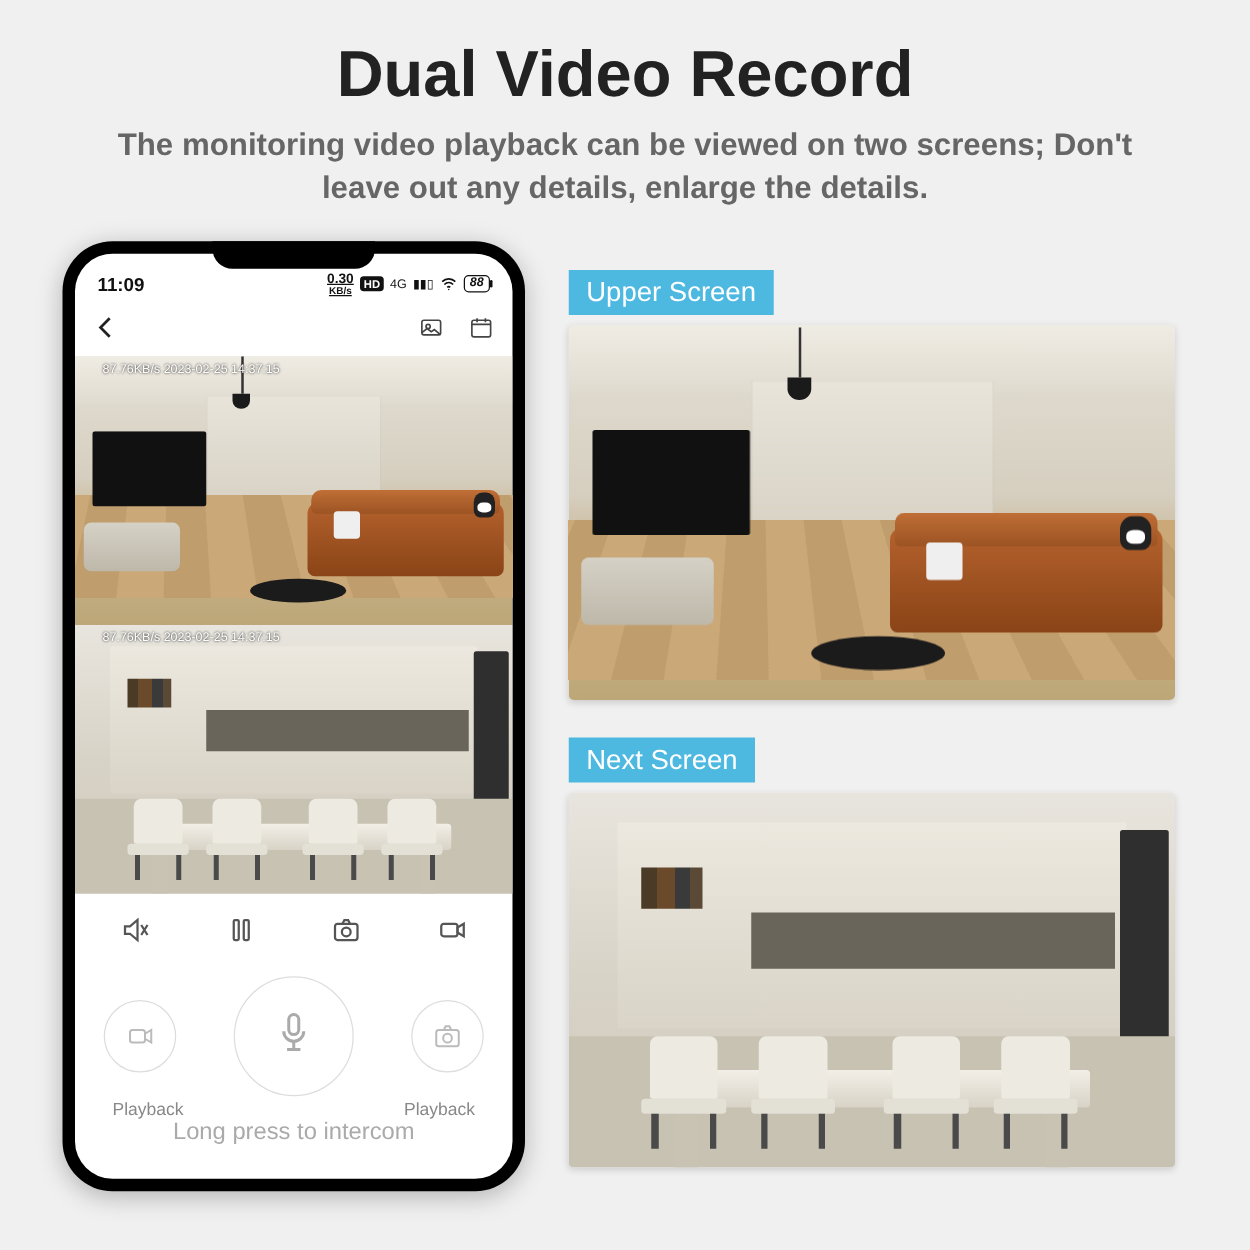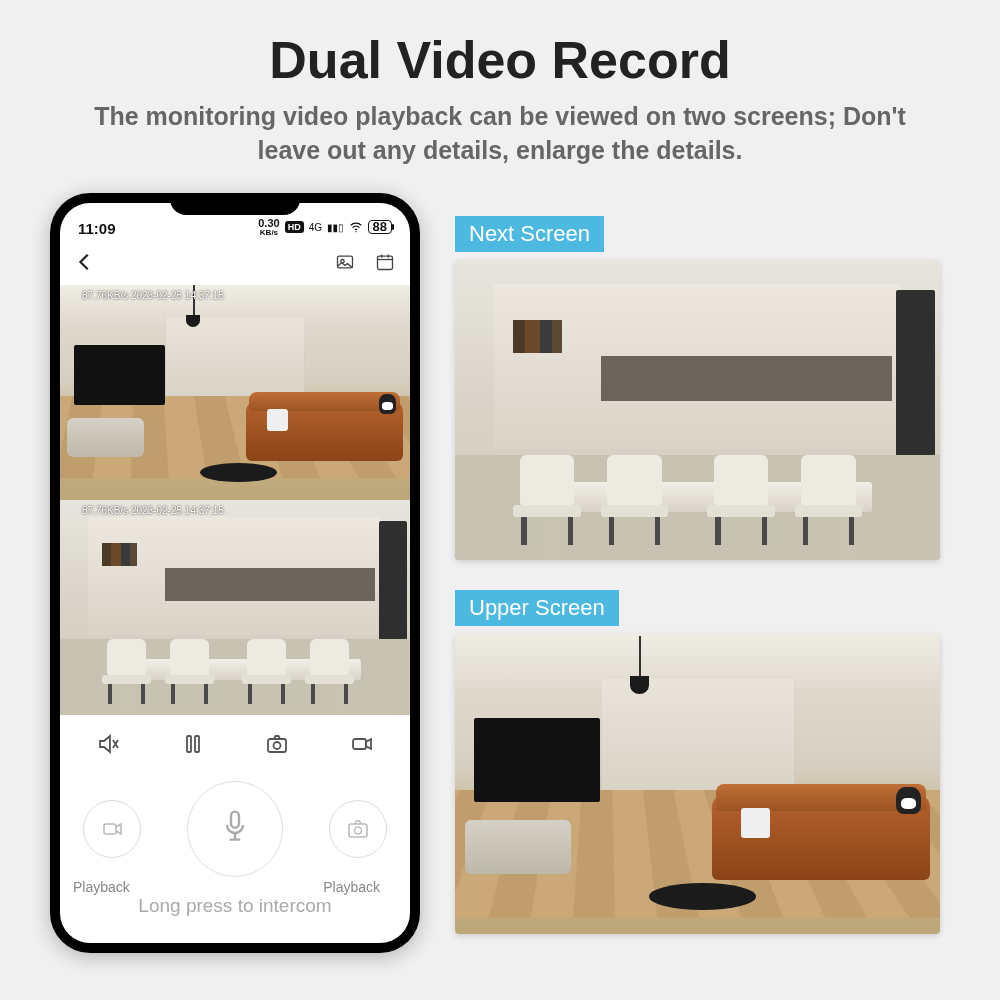--- a/index.html
+++ b/index.html
@@ -76,40 +76,41 @@
     font-size: 15px;
     font-weight: 600;
     color: #111;
   }
   .status-right {
     display: flex;
     align-items: center;
     gap: 5px;
     font-size: 10px;
   }
-  .status-right .kbs { text-align: center; line-height: 1; }
+  .status-right .kbs { text-align: center; line-height: 1; text-decoration: underline; }
   .status-right .kbs .n { font-size: 11px; font-weight:700; }
   .status-right .kbs .u { font-size: 8px; }
   .hd-badge {
     background: #111;
     color: #fff;
     font-size: 9px;
     font-weight: 700;
     border-radius: 3px;
     padding: 1px 3px;
   }
   .sig { font-size: 10px; font-weight:400; }
   .wifi-mini { width:14px; height:14px; }
   .batt {
     border: 1.5px solid #111;
     border-radius: 4px;
-    font-size: 13px;
+    font-size: 10px;
     padding: 0 4px;
     line-height: 12px;
     position: relative;
+    font-style: italic;
   }
   .batt::after{
     content:"";
     position:absolute;
     right:-3px; top:3px;
     width:2px; height:6px;
     background:#111;
     border-radius:1px;
   }
 
@@ -181,21 +182,21 @@
     border-radius:50%;
     display:flex;
     align-items:center;
     justify-content:center;
   }
   .mic-circ svg { width:34px; height:40px; stroke:#aaa; fill:none; stroke-width:1.8;}
   .labels-row {
     width:100%;
     display:flex;
     justify-content:space-between;
-    padding: 2px 30px 0 13px;
+    padding: 2px 30px 0 30px;
     font-size:14px;
     color:#888;
   }
   .intercom-label{
     width:100%;
     text-align:center;
     font-size:19px;
     color:#aaa;
   }
 
@@ -560,70 +561,70 @@
             <span>Playback</span>
           </div>
           <div class="intercom-label">Long press to intercom</div>
         </div>
 
       </div>
     </div>
 
     <div class="right-col">
       <div>
-        <span class="callout">Next Screen</span>
-        <div class="demo-img">
-          <div class="scene-dining">
-            <div class="cabinet"></div>
-            <div class="shelf-dark"></div>
-            <div class="books"></div>
-            <div class="door"></div>
-            <div class="dn-floor"></div>
-            <div class="table"></div>
-            <div class="chair" style="left:12%">
-                <div class="back"></div>
-                <div class="seat"></div>
-                <div class="leg l"></div>
-                <div class="leg r"></div>
-              </div>
-            <div class="chair" style="left:30%">
-                <div class="back"></div>
-                <div class="seat"></div>
-                <div class="leg l"></div>
-                <div class="leg r"></div>
-              </div>
-            <div class="chair" style="left:52%">
-                <div class="back"></div>
-                <div class="seat"></div>
-                <div class="leg l"></div>
-                <div class="leg r"></div>
-              </div>
-            <div class="chair" style="left:70%">
-                <div class="back"></div>
-                <div class="seat"></div>
-                <div class="leg l"></div>
-                <div class="leg r"></div>
-              </div>
-          </div>
-        </div>
-      </div>
-
-      <div>
         <span class="callout">Upper Screen</span>
         <div class="demo-img">
           <div class="scene-living">
             <div class="ceiling"></div>
             <div class="backwall"></div>
             <div class="hanglight"></div>
             <div class="floor"></div>
             <div class="tv"></div>
             <div class="leftsofa"></div>
             <div class="sofa"></div>
             <div class="cushion"></div>
             <div class="toy"></div>
             <div class="coffee"></div>
           </div>
         </div>
       </div>
+
+      <div>
+        <span class="callout">Next Screen</span>
+        <div class="demo-img">
+          <div class="scene-dining">
+            <div class="cabinet"></div>
+            <div class="shelf-dark"></div>
+            <div class="books"></div>
+            <div class="door"></div>
+            <div class="dn-floor"></div>
+            <div class="table"></div>
+            <div class="chair" style="left:12%">
+                <div class="back"></div>
+                <div class="seat"></div>
+                <div class="leg l"></div>
+                <div class="leg r"></div>
+              </div>
+            <div class="chair" style="left:30%">
+                <div class="back"></div>
+                <div class="seat"></div>
+                <div class="leg l"></div>
+                <div class="leg r"></div>
+              </div>
+            <div class="chair" style="left:52%">
+                <div class="back"></div>
+                <div class="seat"></div>
+                <div class="leg l"></div>
+                <div class="leg r"></div>
+              </div>
+            <div class="chair" style="left:70%">
+                <div class="back"></div>
+                <div class="seat"></div>
+                <div class="leg l"></div>
+                <div class="leg r"></div>
+              </div>
+          </div>
+        </div>
+      </div>
     </div>
 
   </div>
 </div>
 
 </body></html>

